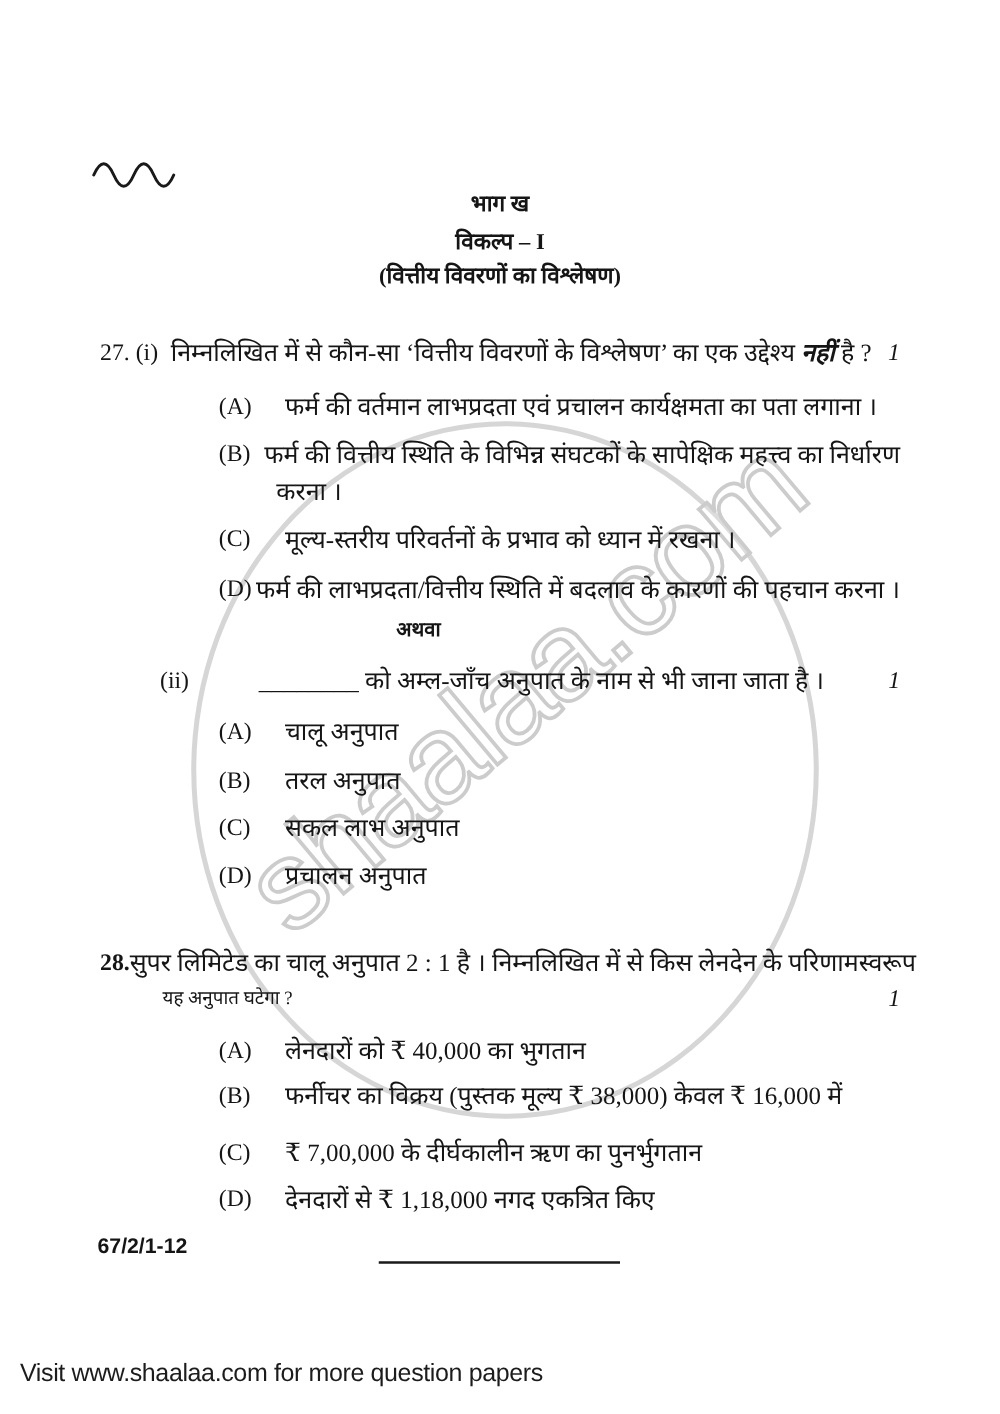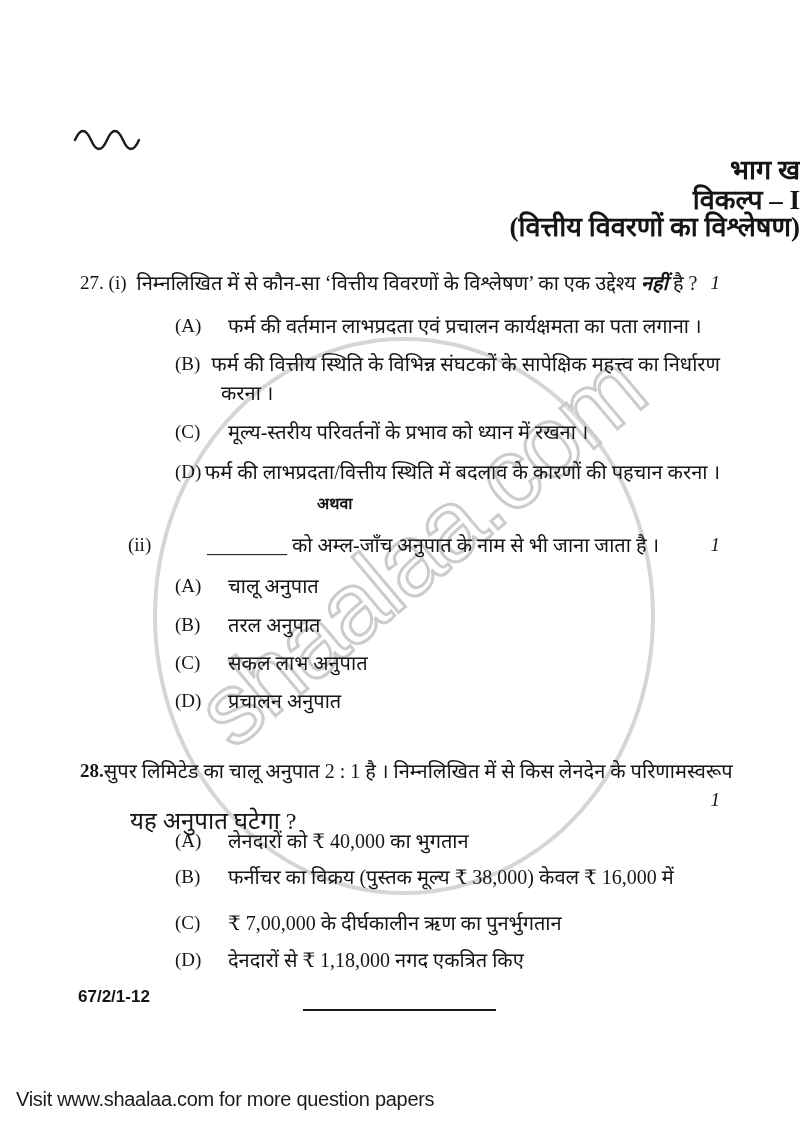--- a/index.html
+++ b/index.html
@@ -18,37 +18,37 @@
   }
   .wm-text {
     position:absolute; left:140px; top:492px; width:560px; text-align:center;
     font-family:"Liberation Sans","DejaVu Sans",sans-serif;
     font-size:100px; letter-spacing:-2px;
     color:rgba(255,255,255,0.15);
     -webkit-text-stroke:3px #cccccc;
     transform:rotate(-40deg);
   }
   
-  .head-line { position:absolute; left:0; right:0; text-align:right;
-    font-weight:700; font-size:27px; white-space:nowrap; }
+  .head-line { position:absolute; left:0; right:0; text-align:center;
+    font-weight:700; font-size:18px; white-space:nowrap; }
   
   .hrow { display:flex; white-space:nowrap; line-height:28px; }
   .qrow  { left:80px; width:640px; }
   .orow  { left:175px; width:545px; }
   .num     { width:48px; font-weight:400; font-size:19px; }
   .num28   { width:50px; font-weight:700; font-size:19px; }
   .sub     { width:47px; font-size:19px; }
   .qtext   { flex:1; font-size:20px; }
   .marks   { width:38px; text-align:right; font-style:italic; font-size:19px; }
   .optletter { width:53px; font-size:19px; }
   .opttext { flex:1; font-size:20px; }
   .emph  { font-weight:700; font-style:italic; }
   .orlbl { left:280px; font-weight:700; font-size:16px; white-space:nowrap;margin-left:37px; }
   .cont-line { left:221px; font-size:20px; white-space:nowrap; }
-  .cont-line28 { left:130px; font-size:24px; white-space:nowrap;margin-top:16px; }
+  .cont-line28 { left:130px; font-size:15px; white-space:nowrap; }
   .blank { font-size:20px;margin-left:32px; }
   .marks-right { left:80px; width:640px; text-align:right;
     font-style:italic; font-size:19px; }
   
   .paper-code { left:78px; top:987px; font-family:"Liberation Sans","DejaVu Sans",sans-serif;
     font-weight:700; font-size:17px; white-space:nowrap; }
   .page-ind { left:0; right:0; top:984px; text-align:center;
     font-family:"Liberation Sans","DejaVu Sans",sans-serif;
     font-weight:700; font-style:italic; font-size:17px; white-space:nowrap; }
   .page-rule { left:303px; top:1009px; width:193px; height:2px; background:#1a1a1a; }

